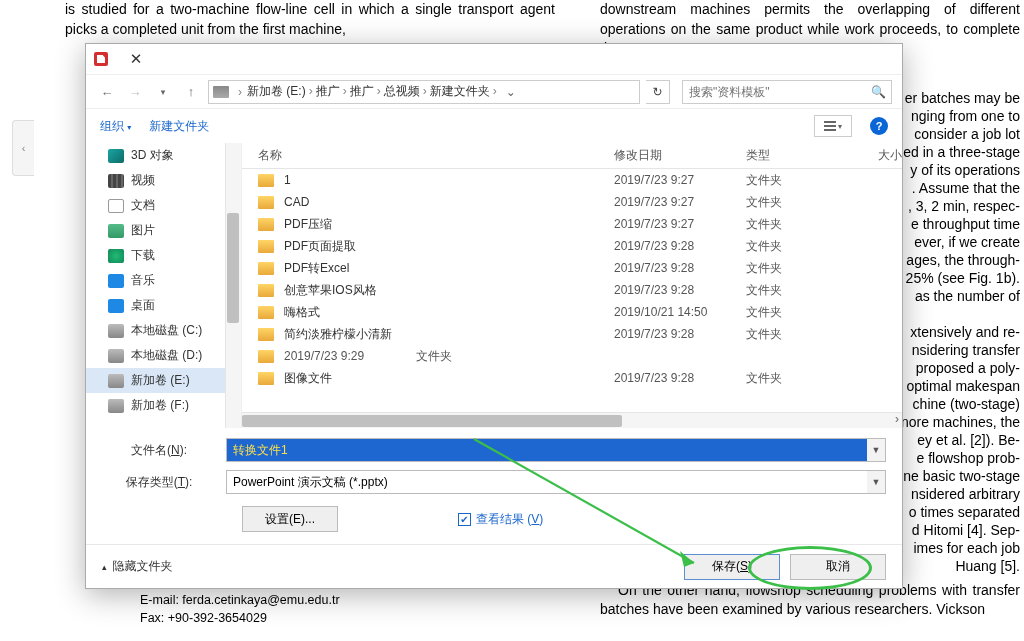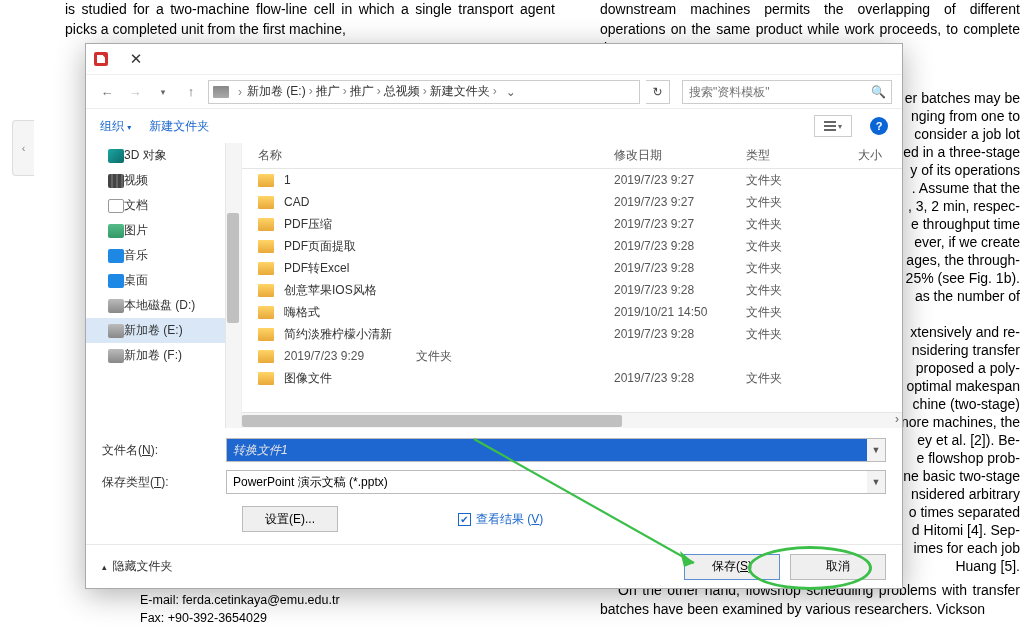--- a/index.html
+++ b/index.html
@@ -28,42 +28,42 @@
 .search-icn { width: 24px; text-align: center; color: #666; cursor: pointer; }
 .toolbar { height: 34px; display: flex; align-items: center; padding: 0 14px; gap: 18px; color: #1a66cc; }
 .toolbar .lnk { cursor: pointer; }
 .toolbar .spacer { flex: 1; }
 .view-btn { width: 38px; height: 22px; border: 1px solid #ccc; display: flex; align-items: center; justify-content: center; gap: 2px; cursor: pointer; }
 .view-btn .bars { width: 12px; height: 10px; background: repeating-linear-gradient(#666 0 2px, transparent 2px 4px); }
 .view-btn .dd { font-size: 8px; color: #666; }
 .help { width: 18px; height: 18px; background: #0a66d6; color: #fff; border-radius: 50%; display: flex; align-items: center; justify-content: center; font-size: 11px; font-weight: bold; cursor: pointer; }
 .body { flex: 1; display: flex; overflow: hidden; }
 .side { width: 156px; border-right: 1px solid #eee; overflow: hidden; position: relative; }
-.side-item { height: 25px; display: flex; align-items: center; padding: 0 10px 0 22px; cursor: pointer; }
+.side-item { height: 25px; display: flex; align-items: center; gap: 7px; padding: 0 10px 0 22px; cursor: pointer; }
 .side-item.sel { background: #d9e7f6; }
 .side-scroll { position: absolute; top: 0; right: 0; width: 16px; height: 100%; background: #f5f5f5; border-left: 1px solid #e5e5e5; }
 .side-thumb { position: absolute; top: 70px; right: 2px; width: 12px; height: 110px; background: #c0c0c0; border-radius: 2px; }
 .ic { width: 16px; height: 14px; border-radius: 2px; flex-shrink: 0; }
 .ic.teal3d{background:linear-gradient(135deg,#1aa5a2,#0b6b69);} .ic.film{background:repeating-linear-gradient(90deg,#444 0 3px,#666 3px 5px);} .ic.photo{background:linear-gradient(#5b8,#396);} .ic.doc{background:#fff;border:1px solid #999;} .ic.dl{background:radial-gradient(circle,#2b7,#185);} .ic.music{background:#1e88e5;} .ic.desk{background:#1e88e5;} .ic.disk{background:linear-gradient(#bbb,#888);}
 .list { flex: 1; display: flex; flex-direction: column; overflow: hidden; position: relative; }
 .list-head { height: 26px; display: flex; align-items: center; border-bottom: 1px solid #e5e5e5; padding-left: 16px; color: #555; }
-.col-name { flex: 1; } .col-mod { width: 132px; } .col-type { width: 100px; } .col-size { width: 56px; text-align: right; padding-right: 20px; }
+.col-name { flex: 1; } .col-mod { width: 132px; } .col-type { width: 100px; } .col-size { width: 56px; text-align: right; padding-right: 0; }
 .rows { flex: 1; overflow: hidden; }
 .row { height: 22px; display: flex; align-items: center; padding-left: 16px; cursor: pointer; }
 .fic { width: 16px; height: 13px; background: linear-gradient(#ffd466,#e8a93a); border-radius: 1px; margin-right: 10px; }
 .rname { flex: 1; } .rmod { width: 132px; color: #555; } .rtype { width: 100px; color: #555; } .rsize { width: 56px; }
 .hscroll { height: 16px; background: #f5f5f5; border-top: 1px solid #e5e5e5; position: relative; }
 .hscroll::before { content: ""; position: absolute; left: 0; top: 2px; height: 12px; width: 380px; background: #c0c0c0; border-radius: 2px; }
 .hscroll::after { content: "›"; position: absolute; right: 3px; top: -1px; color: #666; }
 .form-area { padding: 10px 16px 6px 16px; }
 .form-row { display: flex; align-items: center; margin-bottom: 8px; }
-.form-row label { width: 124px; text-align: left; padding-right: 10px; }
+.form-row label { width: 124px; text-align: center; padding-right: 10px; }
 .form-row label u { text-decoration: underline; }
 .combo { flex: 1; height: 24px; border: 1px solid #bbb; display: flex; align-items: center; position: relative; }
-.combo.blue input { background: #1e66d0; color: #e5e5e5; font-style: italic; }
+.combo.blue input { background: #1e66d0; color: #fde047; }
 .combo input { border: none; outline: none; flex: 1; height: 100%; padding: 0 6px; font-size: 12px; }
 .combo .dd { width: 18px; text-align: center; color: #555; cursor: pointer; background: #f3f3f3; height: 100%; display: flex; align-items: center; justify-content: center; font-size: 9px; }
 .extras { display: flex; align-items: center; padding: 4px 0 6px 140px; gap: 120px; }
 .btn { height: 26px; min-width: 96px; border: 1px solid #bbb; background: #efefef; cursor: pointer; font-size: 12px; padding: 0 10px; }
 .chk { display: flex; align-items: center; gap: 5px; color: #1a66cc; cursor: pointer; }
 .chk .box { width: 13px; height: 13px; border: 1px solid #1a66cc; display: flex; align-items: center; justify-content: center; font-size: 10px; color: #1a66cc; }
 .footer { height: 44px; border-top: 1px solid #e8e8e8; display: flex; align-items: center; padding: 0 16px; }
 .hide-lnk { display: flex; align-items: center; gap: 6px; color: #333; cursor: pointer; }
 .hide-lnk .caret { font-size: 9px; }
 .footer .spacer { flex: 1; }
@@ -164,26 +164,34 @@
           </div>
           <div class="side-item">
             <div class="ic doc"></div>
             <span>文档</span>
           </div>
           <div class="side-item">
             <div class="ic photo"></div>
             <span>图片</span>
           </div>
           <div class="side-item">
+            <div class="ic dl"></div>
+            <span>下载</span>
+          </div>
+          <div class="side-item">
             <div class="ic music"></div>
             <span>音乐</span>
           </div>
           <div class="side-item">
             <div class="ic desk"></div>
             <span>桌面</span>
+          </div>
+          <div class="side-item">
+            <div class="ic disk"></div>
+            <span>本地磁盘 (C:)</span>
           </div>
           <div class="side-item">
             <div class="ic disk"></div>
             <span>本地磁盘 (D:)</span>
           </div>
           <div class="side-item sel">
             <div class="ic disk"></div>
             <span>新加卷 (E:)</span>
           </div>
           <div class="side-item">

